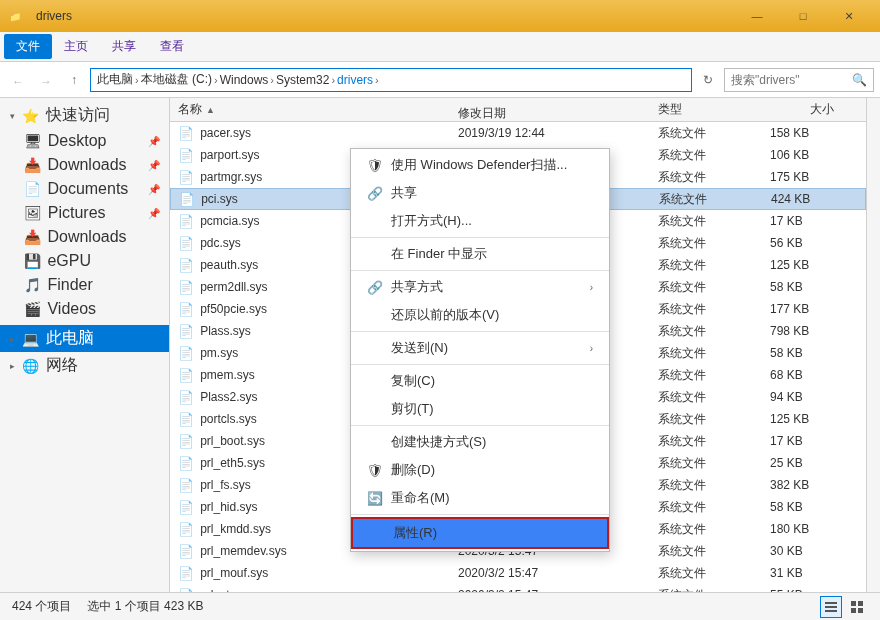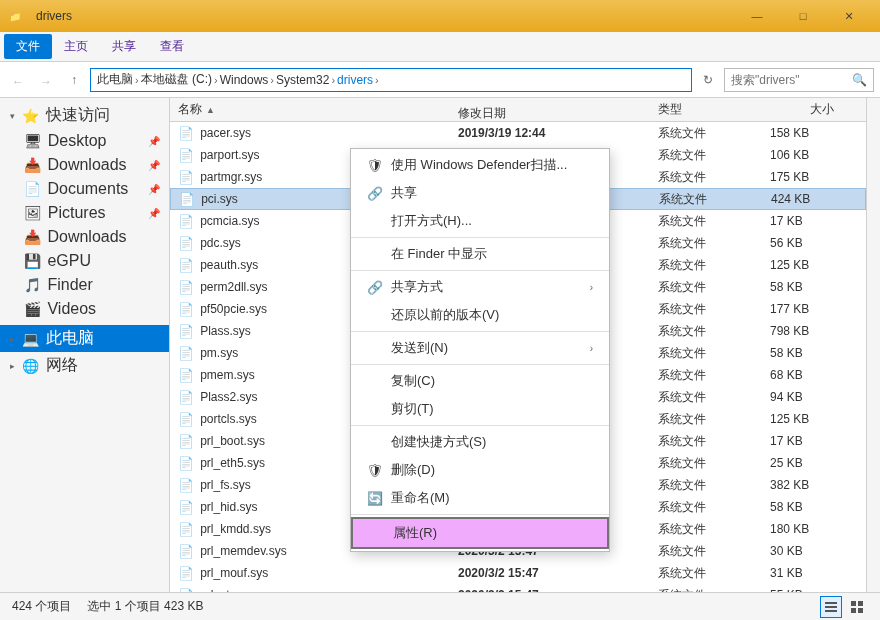--- a/index.html
+++ b/index.html
@@ -118,21 +118,21 @@
     .col-size { width: 80px; padding-left: 8px; cursor: pointer; text-align: right; padding-right: 16px; }
     .sort-arrow { font-size: 9px; color: #666; }
 
     .file-list { flex: 1; overflow-y: auto; }
     .file-row {
       display: flex; align-items: center; height: 22px;
       font-size: 12px; color: #333; cursor: pointer;
     }
     .file-row.highlighted { background: #c3d9f0; border: 1px solid #99c0e0; }
     .file-cell-name { width: 280px; padding-left: 8px; display: flex; align-items: center; gap: 6px; overflow: hidden; white-space: nowrap; }
-    .file-cell-date { width: 200px; padding-left: 8px; font-weight: bold; }
+    .file-cell-date { width: 200px; padding-left: 8px; }
     .file-cell-type { width: 120px; padding-left: 8px; }
     .file-cell-size { width: 80px; text-align: left; padding-right: 16px; }
     .file-icon { font-size: 13px; flex-shrink: 0; }
     .file-name-text { overflow: hidden; text-overflow: ellipsis; white-space: nowrap; }
 
     
     .scrollbar-area { width: 14px; flex-shrink: 0; background: #f5f5f5; border-left: 1px solid #d0d0d0; }
 
     
     .context-menu {
@@ -146,22 +146,22 @@
       z-index: 100;
       padding: 2px 0;
     }
     .ctx-item {
       display: flex; align-items: center;
       padding: 5px 16px;
       font-size: 13px; color: #333;
       cursor: pointer; gap: 8px;
     }
     .ctx-item.highlighted {
-      background: #f0abfc;
-      border: 2px solid #737373;
+      background: #3b82f6;
+      border: 2px solid #b91c1c;
       color: #333;
     }
     .ctx-item.bold { font-weight: 400; }
     .ctx-separator { height: 1px; background: #e0e0e0; margin: 2px 0; }
     .ctx-arrow { margin-left: auto; font-size: 10px; color: #666; }
     .ctx-icon { width: 16px; height: 16px; display: flex; align-items: center; justify-content: center; font-size: 13px; }
 
     
     .status-bar {
       height: 28px;

